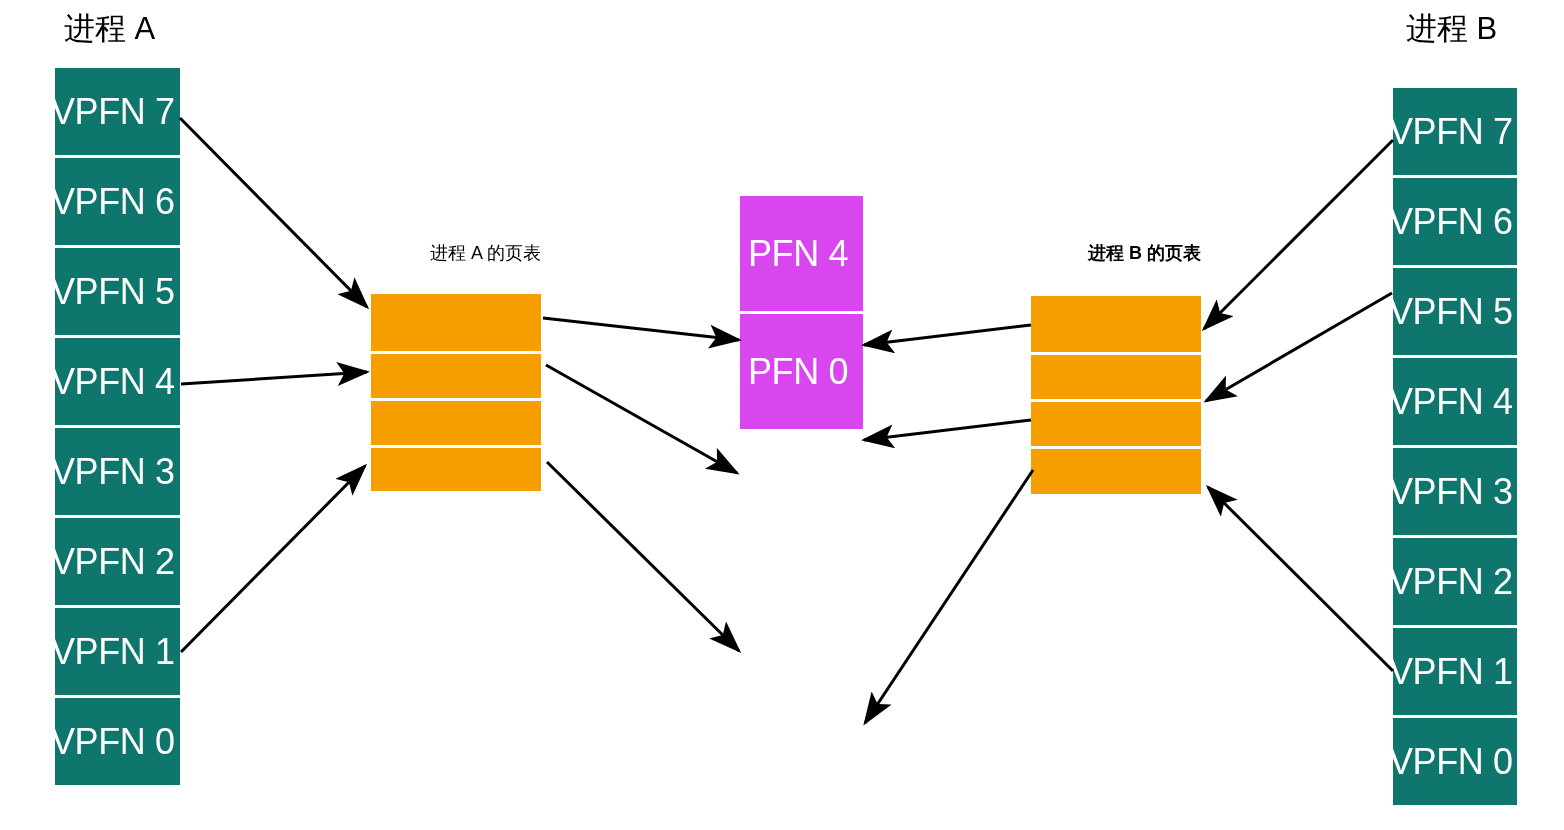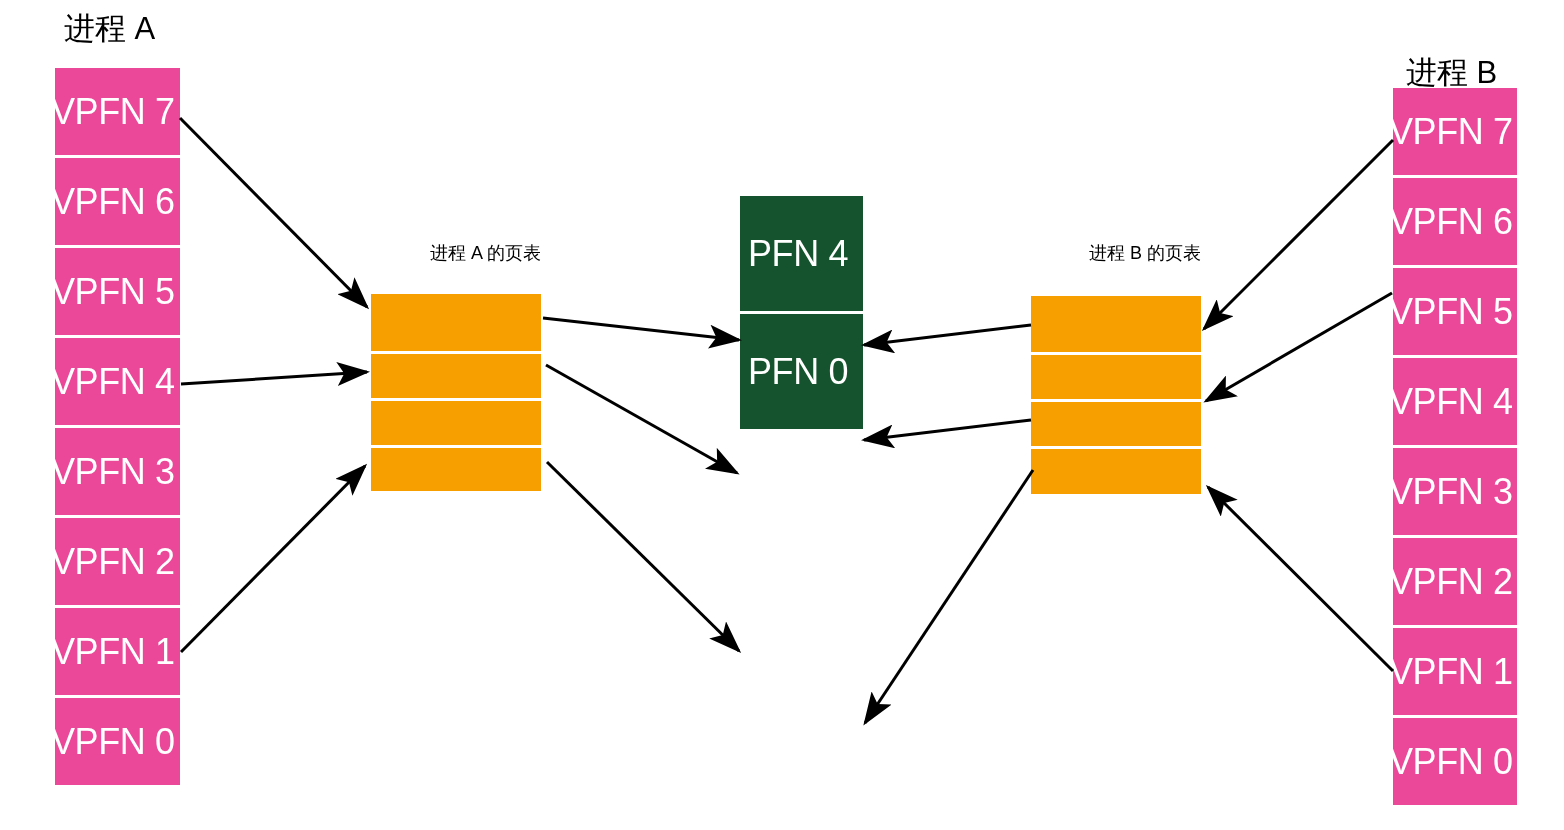--- a/index.html
+++ b/index.html
@@ -40,28 +40,28 @@
   }
   .cell-label {
     position: absolute;
     white-space: nowrap;
     color: #ffffff;
     font-size: 36px;
     line-height: 1;
     letter-spacing: -0.4px;
   }
   .vcol .cell {
-    background: #ec4899;
+    background: #0f766e;
     height: 87px;
     margin-bottom: 3px;
   }
   .vcol .cell:last-child { margin-bottom: 0; padding-left: 44px; }
   .vcol .cell-label { left: -4px; }
   .pcol .cell {
-    background: #14532d;
+    background: #d946ef;
     height: 115px;
     margin-bottom: 3px;
   }
   .pcol .cell:last-child { margin-bottom: 16px; }
   .pcol .cell-label { left: 8px; }
   .ptcol .cell {
     background: #f79f00;
     margin-bottom: 3px;
   }
   .ptcol .cell:last-child { margin-bottom: 0; }
@@ -82,21 +82,21 @@
     text-align: right;
   }
 </style>
 </head>
 <body>
 
 <div id="stage">
 
   <div class="proc-title" style="left:64px; top:13px;text-align:right;">进程 A</div>
 
-  <div class="proc-title" style="left:1406px; top:13px;margin-top:44px;">进程 B</div>
+  <div class="proc-title" style="left:1406px; top:13px;">进程 B</div>
 
   <div class="col vcol" id="col-a" style="left:55px; top:68px; width:125px;">
       <div class="cell">
         <span class="cell-label">VPFN 7</span>
       </div>
       <div class="cell">
         <span class="cell-label">VPFN 6</span>
       </div>
       <div class="cell">
         <span class="cell-label">VPFN 5</span>
@@ -129,21 +129,21 @@
 
   <div class="col pcol" id="col-p" style="left:740px; top:196px; width:123px;">
       <div class="cell">
         <span class="cell-label">PFN 4</span>
       </div>
       <div class="cell">
         <span class="cell-label">PFN 0</span>
       </div>
     </div>
 
-  <div class="pt-title" style="left:1031px; top:244px; width:170px;">进程 B 的页表</div>
+  <div class="pt-title" style="left:1031px; top:244px; width:170px;font-weight:bold;">进程 B 的页表</div>
 
   <div class="col ptcol" id="pt-b" style="left:1031px; top:296px; width:170px;">
       <div class="cell" style="height: 56px;"></div>
       <div class="cell" style="height: 44px;"></div>
       <div class="cell" style="height: 44px;"></div>
       <div class="cell" style="height: 45px;"></div>
     </div>
 
   <div class="col vcol" id="col-b" style="left:1393px; top:88px; width:124px;">
       <div class="cell">

